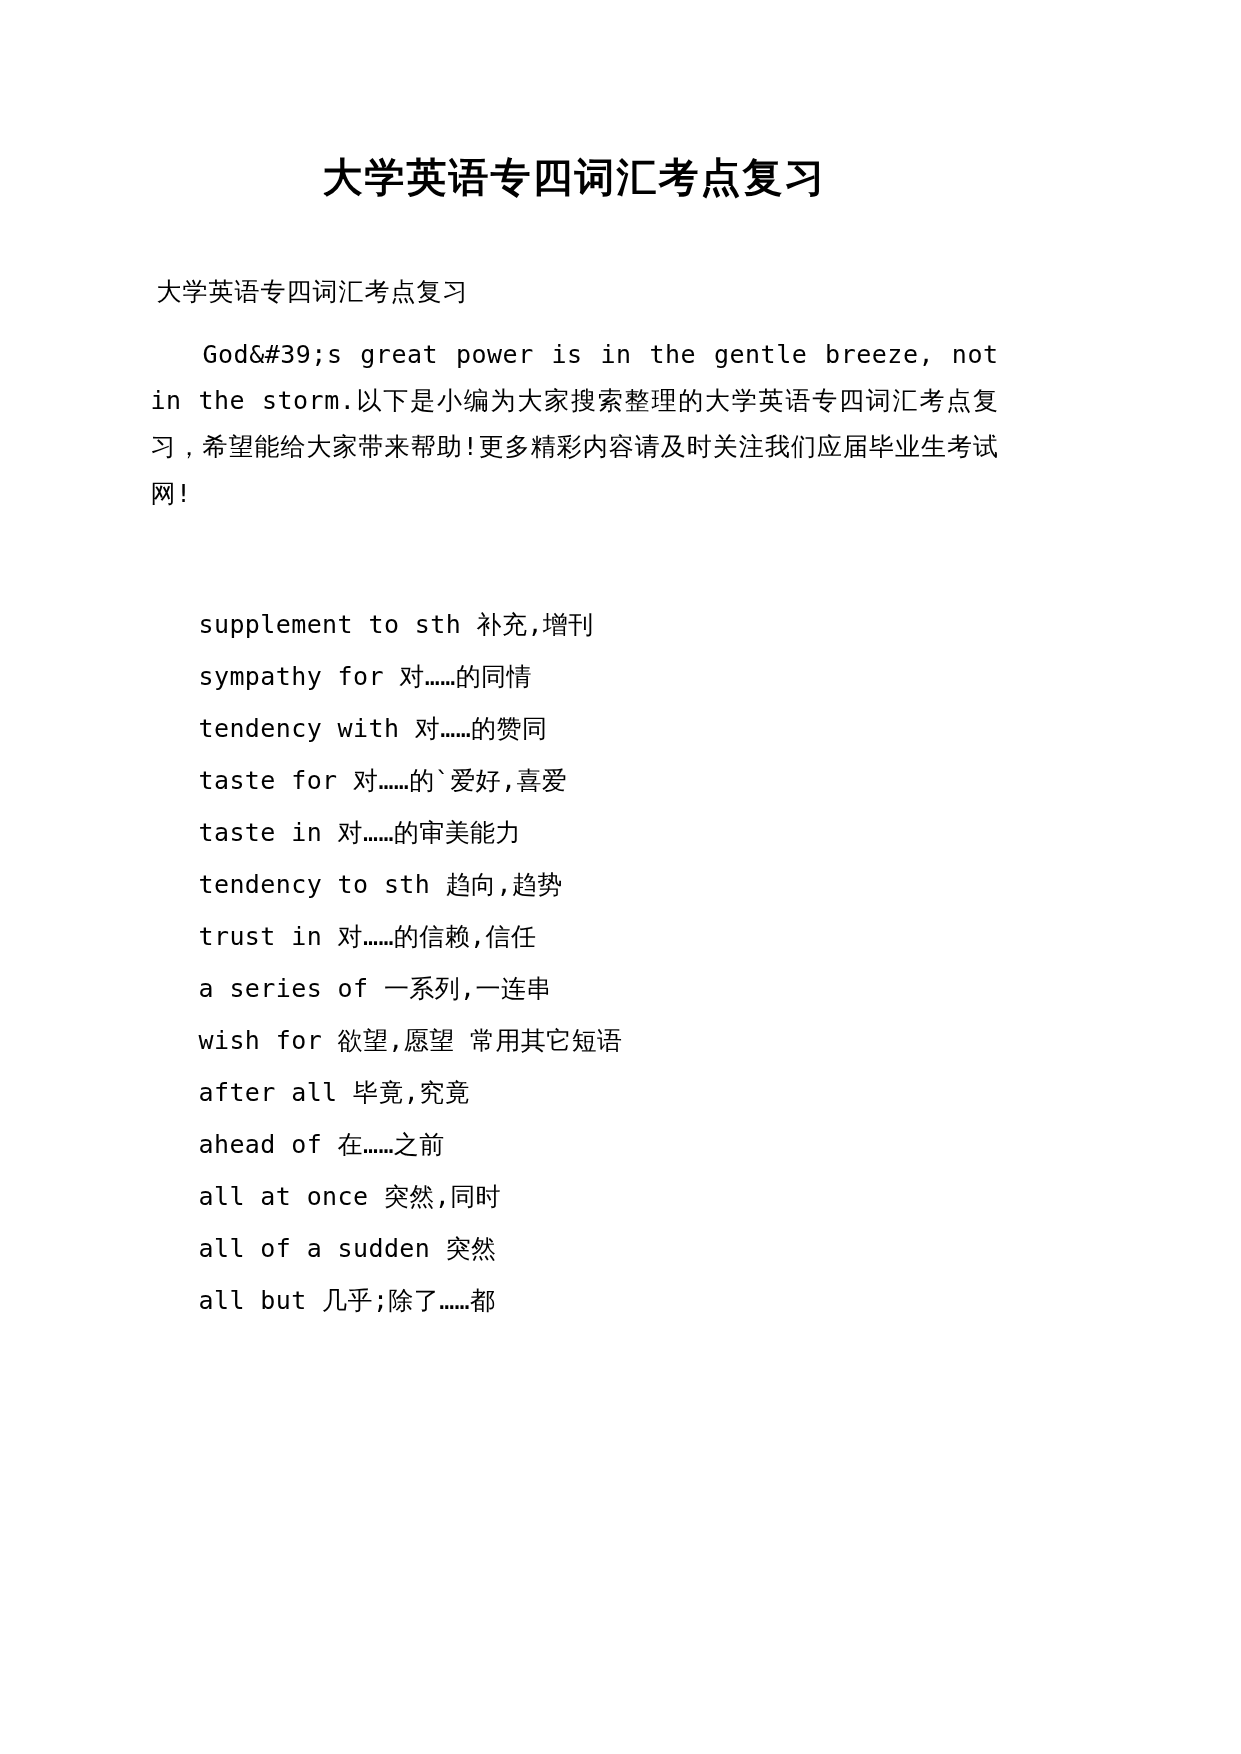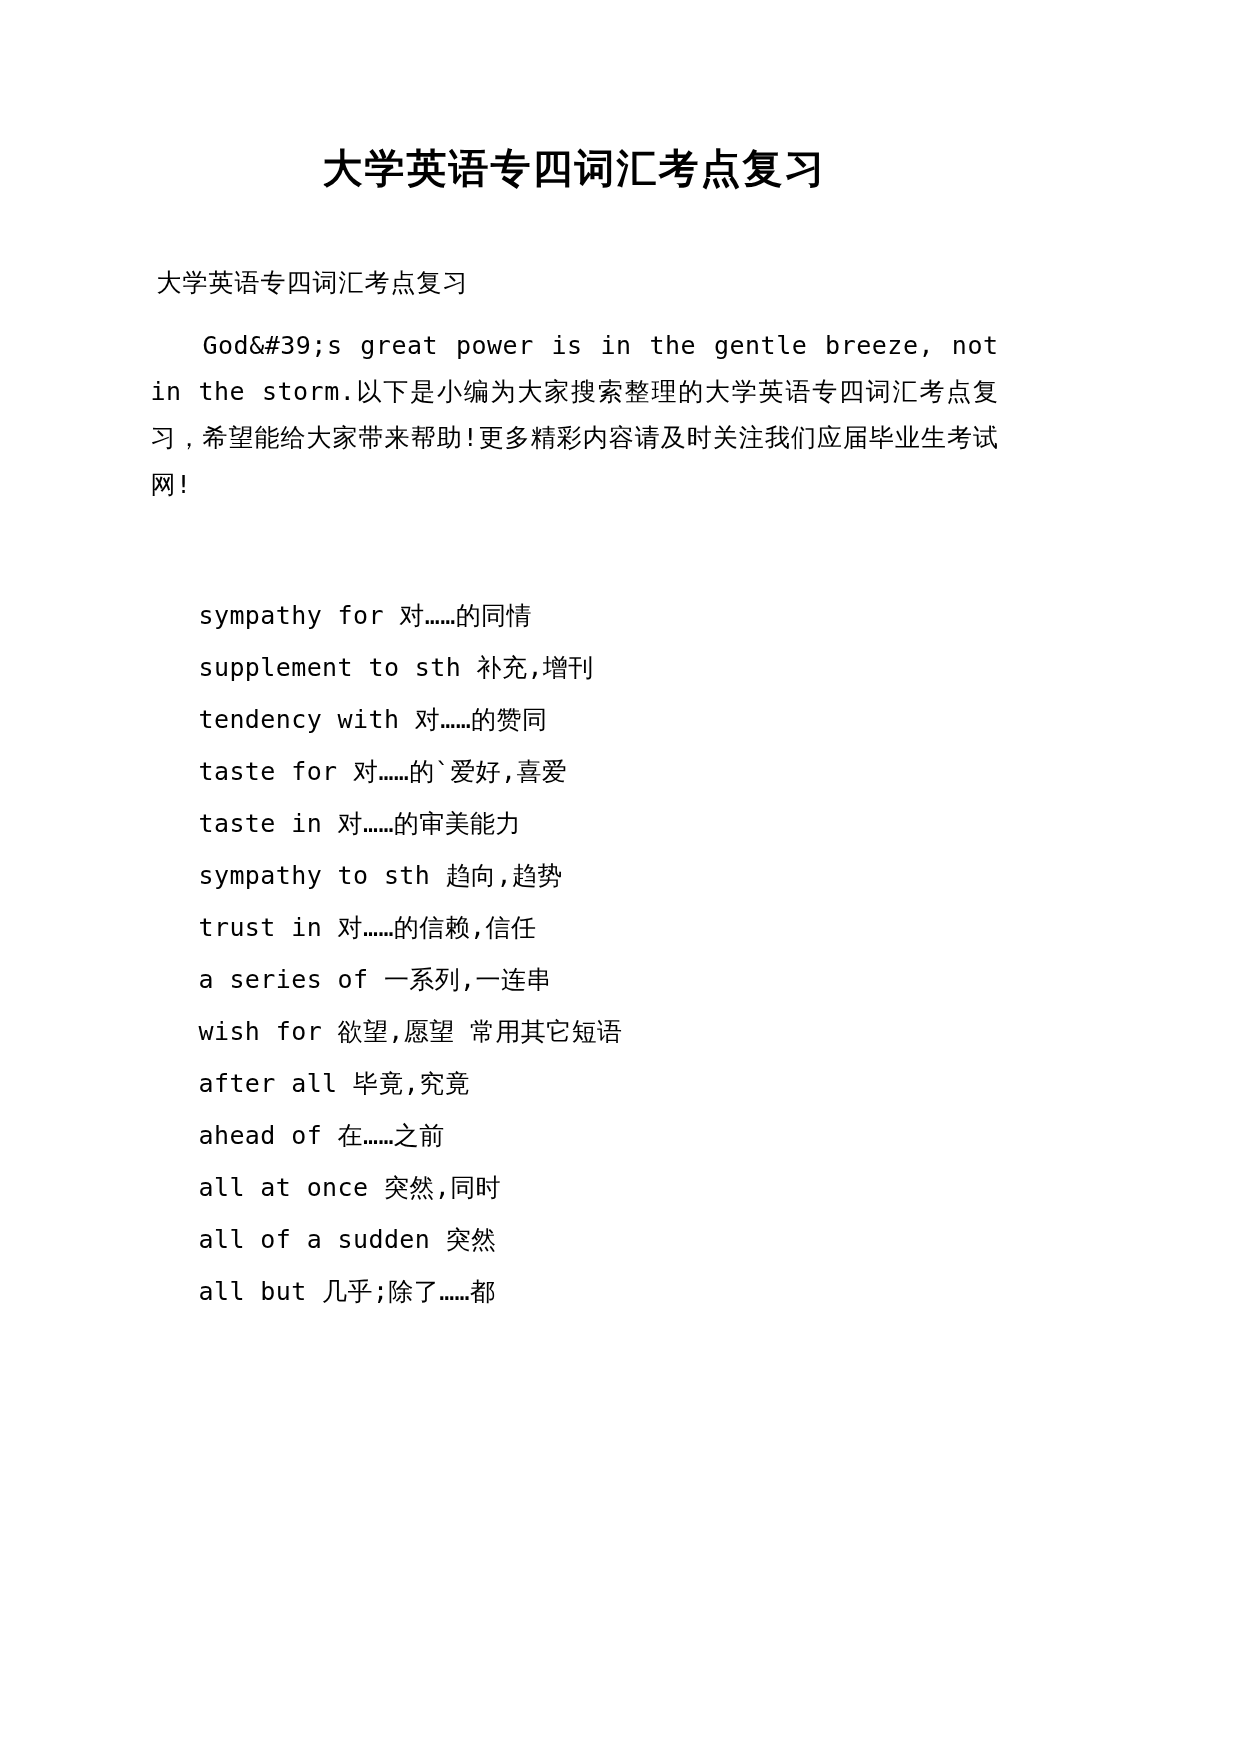--- a/index.html
+++ b/index.html
@@ -12,21 +12,21 @@
     height: 1754px;
     font-family: "Liberation Serif", serif;
     color: #000000;
     position: relative;
     overflow: hidden;
   }
   .page {
     width: 1149px;
     height: 1754px;
     box-sizing: border-box;
-    padding: 4px;
+    padding: 13px;
     position: relative;
   }
   .doc-title {
     text-align: center;
     font-family: "DejaVu Sans", sans-serif;
     font-weight: bold;
     font-size: 40px;
     letter-spacing: 2px;
     margin: 0;
     padding-top: 140px;
@@ -78,26 +78,26 @@
 
   <h1 class="doc-title">大学英语专四词汇考点复习</h1>
 
   <div class="body-block">
 
     <div class="subtitle-line">大学英语专四词汇考点复习</div>
 
     <p class="intro-para">God&amp;#39;s great power is in the gentle breeze, not in the storm.以下是小编为大家搜索整理的大学英语专四词汇考点复习，希望能给大家带来帮助!更多精彩内容请及时关注我们应届毕业生考试网!</p>
 
     <ul class="phrase-list">
+      <li class="phrase-item">supplement to sth 补充,增刊</li>
       <li class="phrase-item">sympathy for 对……的同情</li>
-      <li class="phrase-item">supplement to sth 补充,增刊</li>
       <li class="phrase-item">tendency with 对……的赞同</li>
       <li class="phrase-item">taste for 对……的`爱好,喜爱</li>
       <li class="phrase-item">taste in 对……的审美能力</li>
-      <li class="phrase-item">sympathy to sth 趋向,趋势</li>
+      <li class="phrase-item">tendency to sth 趋向,趋势</li>
       <li class="phrase-item">trust in 对……的信赖,信任</li>
       <li class="phrase-item">a series of 一系列,一连串</li>
       <li class="phrase-item">wish for 欲望,愿望 常用其它短语</li>
       <li class="phrase-item">after all 毕竟,究竟</li>
       <li class="phrase-item">ahead of 在……之前</li>
       <li class="phrase-item">all at once 突然,同时</li>
       <li class="phrase-item">all of a sudden 突然</li>
       <li class="phrase-item">all but 几乎;除了……都</li>
     </ul>
 

